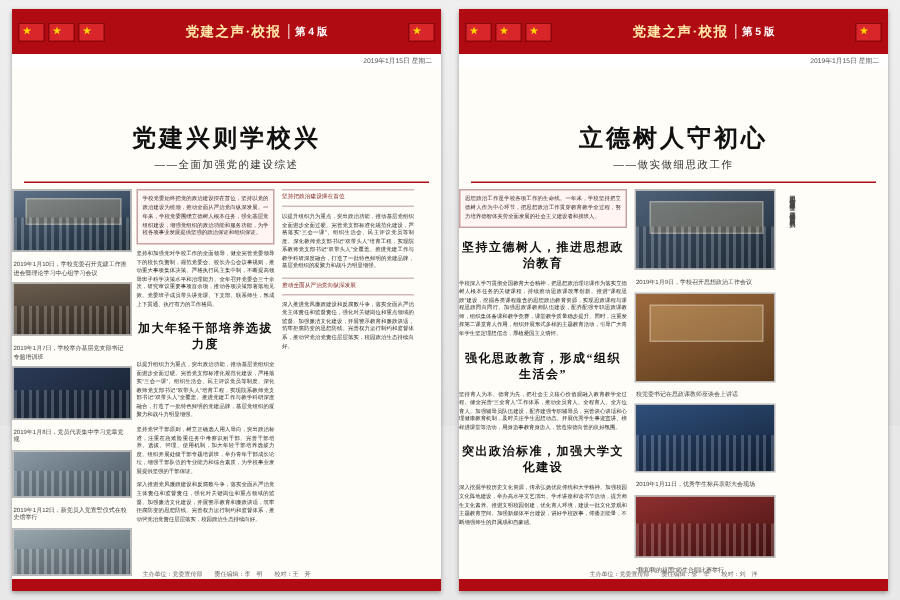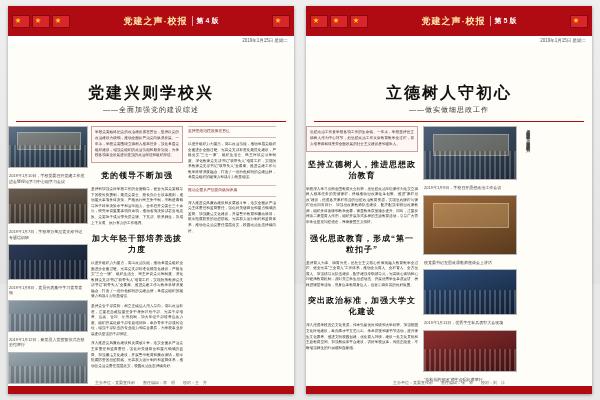--- a/index.html
+++ b/index.html
@@ -227,21 +227,20 @@
 
         <div class="photo p6">
           <div class="photo-people"></div>
         </div>
 
       </div>
 
       <div class="col col-b">
         <div class="lead-box">学校党委始终把党的政治建设摆在首位，坚持以党的政治建设为统领，推动全面从严治党向纵深发展。一年来，学校党委围绕立德树人根本任务，强化基层党组织建设，增强党组织的政治功能和服务功能，为学校各项事业发展提供坚强的政治保证和组织保证。</div>
 
-        <div class="sec-title">党的领导不断加强</div>
         <div class="text-block">坚持和加强党对学校工作的全面领导，健全完善党委领导下的校长负责制，规范党委会、校长办公会议事规则，推动重大事项集体决策。严格执行民主集中制，不断提高领导班子科学决策水平和治理能力。全年召开党委会三十余次，研究审议重要事项百余项，推动各项决策部署落地见效。党委班子成员带头讲党课、下支部、联系师生，形成上下贯通、执行有力的工作格局。</div>
 
         <div class="sec-title">加大年轻干部培养选拔力度</div>
         <div class="text-block">以提升组织力为重点，突出政治功能，推动基层党组织全面进步全面过硬。完善党支部标准化规范化建设，严格落实“三会一课”、组织生活会、民主评议党员等制度。深化教师党支部书记“双带头人”培育工程，实现院系教师党支部书记“双带头人”全覆盖。推进党建工作与教学科研深度融合，打造了一批特色鲜明的党建品牌，基层党组织的凝聚力和战斗力明显增强。</div>
 
         <div class="text-block">坚持党管干部原则，树立正确选人用人导向，突出政治标准，注重在急难险重任务中考察识别干部。完善干部培养、选拔、管理、使用机制，加大年轻干部培养选拔力度。组织开展处级干部专题培训班，举办青年干部成长论坛，增强干部队伍的专业能力和综合素质，为学校事业发展提供坚强的干部保证。</div>
 
         <div class="text-block">深入推进党风廉政建设和反腐败斗争，落实全面从严治党主体责任和监督责任，强化对关键岗位和重点领域的监督。加强廉洁文化建设，开展警示教育和廉政谈话，筑牢拒腐防变的思想防线。完善权力运行制约和监督体系，推动管党治党责任层层落实，校园政治生态持续向好。</div>
       </div>
 
@@ -286,21 +285,21 @@
     <div class="rule"></div>
 
     <div class="body">
 
       <div class="col col-wide">
         <div class="lead-box">思想政治工作是学校各项工作的生命线。一年来，学校坚持把立德树人作为中心环节，把思想政治工作贯穿教育教学全过程，努力培养德智体美劳全面发展的社会主义建设者和接班人。</div>
 
         <div class="sec-title">坚持立德树人，推进思想政治教育</div>
         <div class="text-block">学校深入学习贯彻全国教育大会精神，把思想政治理论课作为落实立德树人根本任务的关键课程，持续推动思政课改革创新。推进“课程思政”建设，挖掘各类课程蕴含的思想政治教育资源，实现思政课程与课程思政同向同行。加强思政课教师队伍建设，配齐配强专职思政课教师，组织集体备课和教学竞赛，课堂教学质量稳步提升。同时，注重发挥第二课堂育人作用，组织开展形式多样的主题教育活动，引导广大青年学生坚定理想信念，厚植爱国主义情怀。</div>
 
-        <div class="sec-title">强化思政教育，形成“第一粒扣子”</div>
+        <div class="sec-title">强化思政教育，形成“组织生活会”</div>
         <div class="text-block">坚持育人为本、德育为先，把社会主义核心价值观融入教育教学全过程。健全完善“三全育人”工作体系，推动全员育人、全程育人、全方位育人。加强辅导员队伍建设，配齐建强专职辅导员，完善谈心谈话和心理健康教育机制，及时关注学生思想动态。开展优秀学生事迹宣讲、榜样进课堂等活动，用身边事教育身边人，营造崇德向善的良好氛围。</div>
 
         <div class="sec-title">突出政治标准，加强大学文化建设</div>
         <div class="text-block">深入挖掘学校历史文化资源，传承弘扬优良传统和大学精神。加强校园文化阵地建设，举办高水平文艺演出、学术讲座和读书节活动，提升师生文化素养。推进文明校园创建，优化育人环境，建设一批文化景观和主题教育空间。加强新媒体平台建设，讲好学校故事，传播正能量，不断增强师生的归属感和自豪感。</div>
       </div>
 
       <div class="col col-b">
         <div class="photo q1">
           <div class="photo-stage"></div>
           <div class="photo-people"></div>

